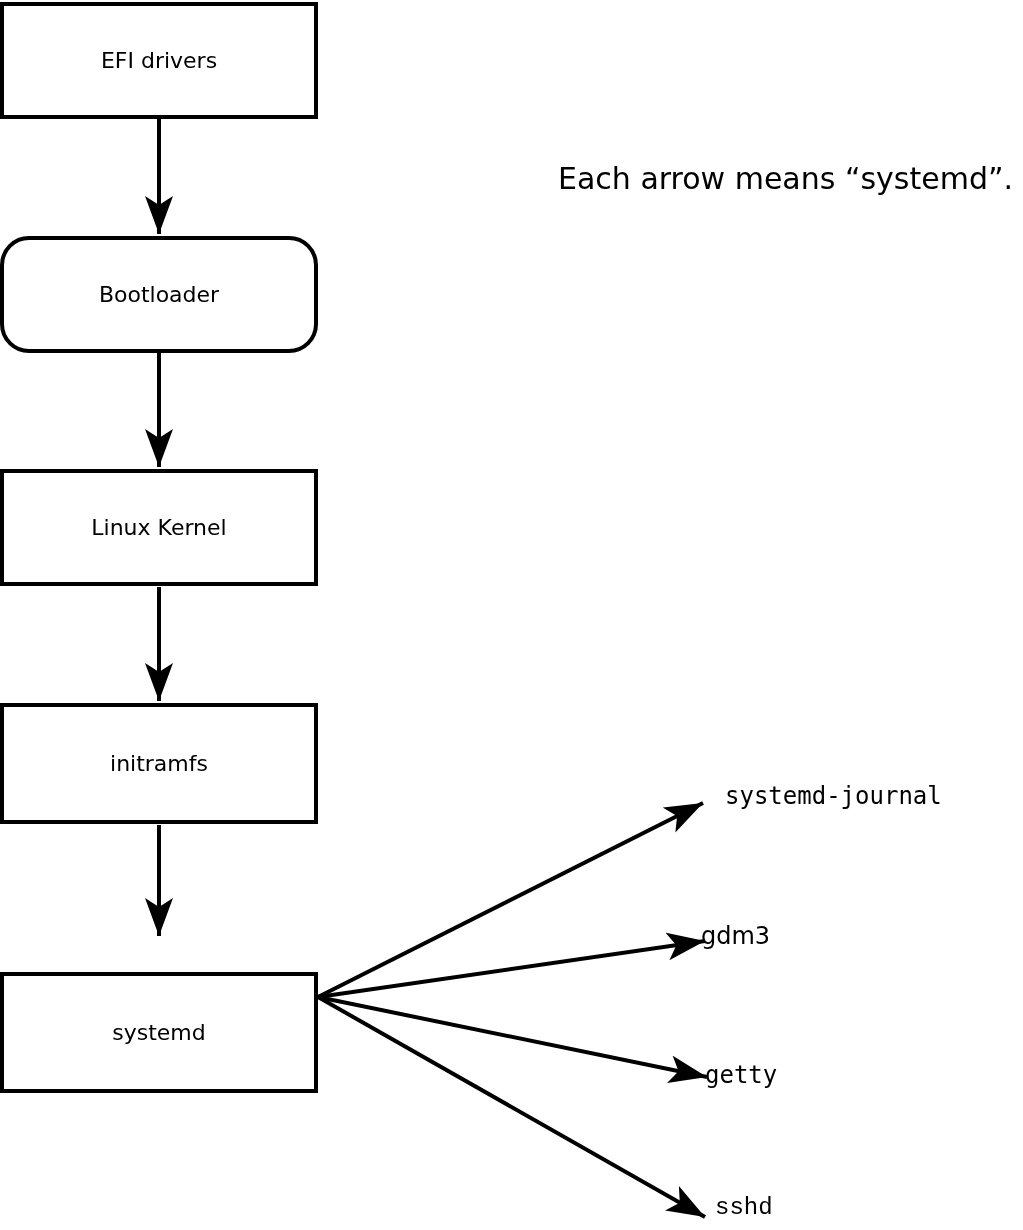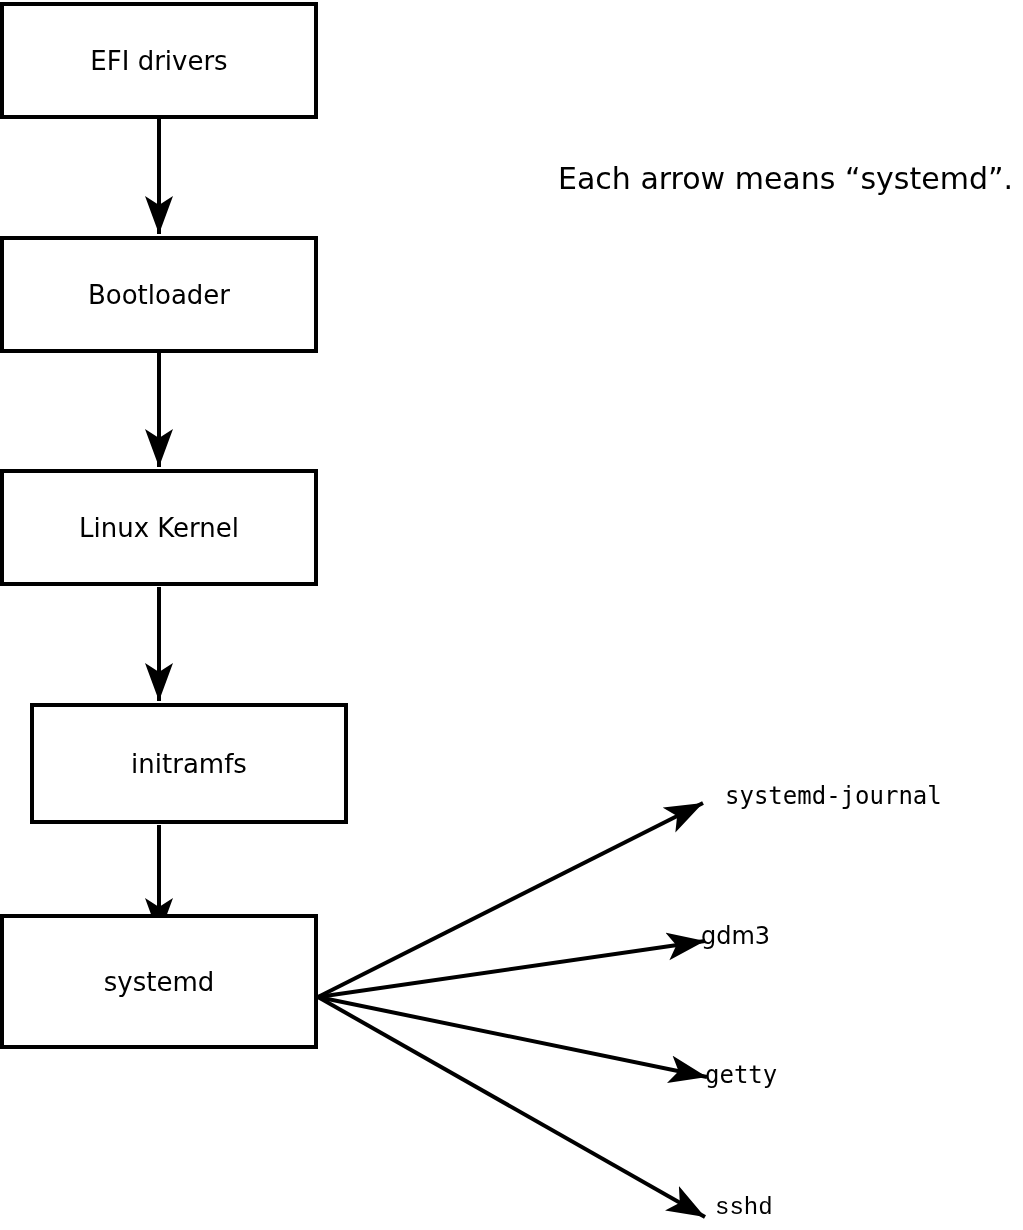--- a/index.html
+++ b/index.html
@@ -29,29 +29,29 @@
     width: 318px;
     height: 117px;
     box-sizing: border-box;
     border: 4px solid #000000;
     background: #ffffff;
     display: flex;
     align-items: center;
     justify-content: center;
   }
   .box-label {
-    font-size: 26px;
+    font-size: 22px;
     line-height: 1;
     white-space: nowrap;
   }
   .box-efi        { top: 2px; }
-  .box-bootloader { top: 236px; }
+  .box-bootloader { top: 236px; border-radius: 29px; }
   .box-kernel     { top: 469px; }
-  .box-initramfs  { top: 703px; height: 121px; margin-left: 30px; }
-  .box-systemd    { top: 914px; height: 135px; }
+  .box-initramfs  { top: 703px; height: 121px; }
+  .box-systemd    { top: 972px; height: 121px; }
 
   .caption {
     position: absolute;
     left: 558px;
     top: 160px;
     font-size: 30px;
     line-height: 38px;
     white-space: nowrap;
   }
   .proc {

